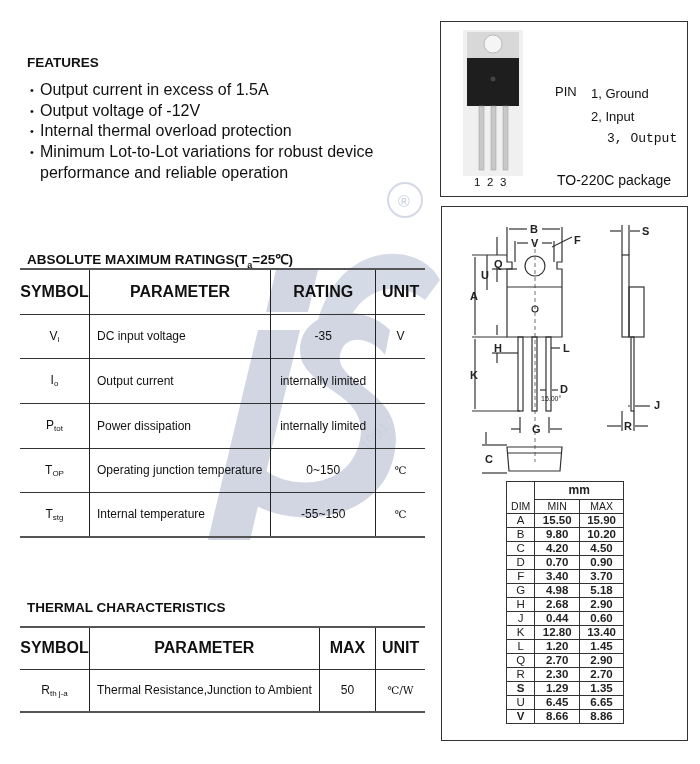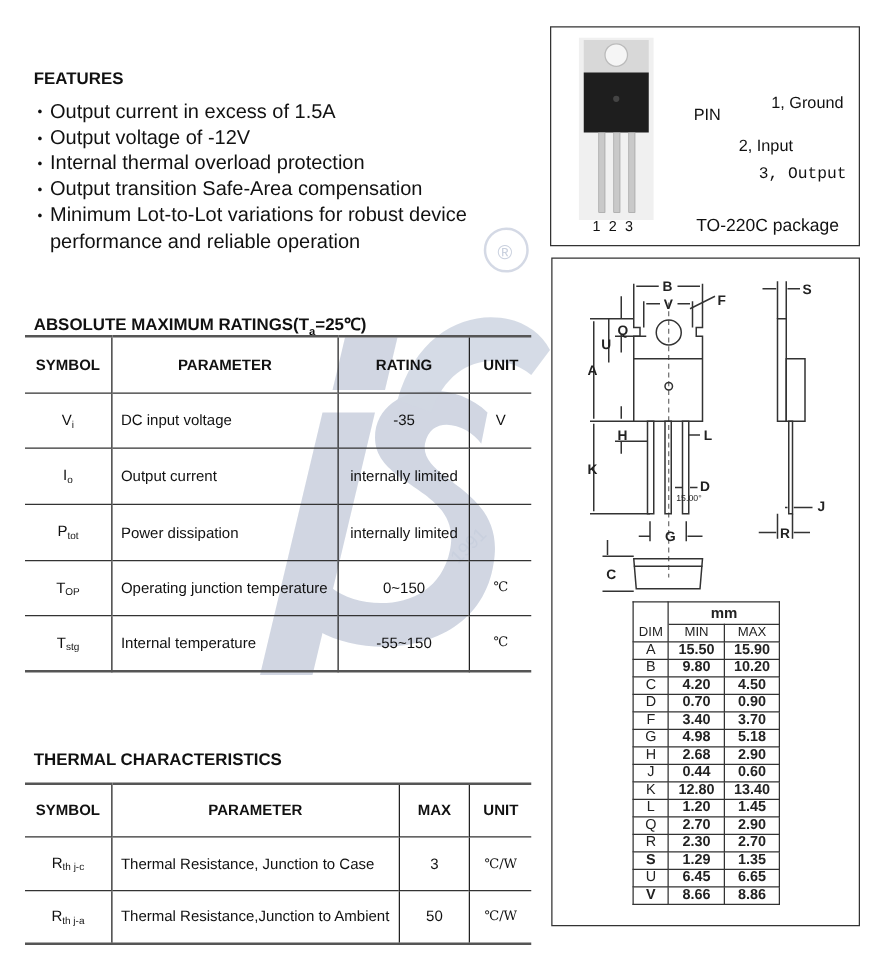--- a/index.html
+++ b/index.html
@@ -15,21 +15,21 @@
   .features .fi { position: relative; padding-left: 12px; }
   .features .fi::before { content: "•"; position: absolute; left: 2px; top: 0; font-size: 11px; }
 
   table.dt { position: absolute; border-collapse: collapse; z-index: 2; font-size: 12px; color: #111; }
   table.dt td, table.dt th { border-left: 1.5px solid #222; border-right: 1.5px solid #222; padding: 0; }
   table.dt tr:first-child th { border-top: 2px solid #555; }
   table.dt tr { border-bottom: 1.5px solid #333; }
   table.dt tr:last-child { border-bottom: 2px solid #555; }
   table.dt td:first-child, table.dt th:first-child { border-left: none; }
   table.dt td:last-child, table.dt th:last-child { border-right: none; }
-  table.dt th { font-weight: bold; font-size: 12px; text-align: center; }
+  table.dt th { font-weight: bold; font-size: 16px; text-align: center; }
   table.dt td.c { text-align: center; }
   table.dt td.l { text-align: left; padding-left: 7px; margin-left: 36px; }
   .sym sub { font-size: 8px; vertical-align: -2px; }
   .unit { font-family: "DejaVu Serif", serif; font-size: 10.5px; }
 
   .box { position: absolute; border: 1.5px solid #333; background: #fff; z-index: 1; }
   .pin-label { position: absolute; font-size: 13px; color: #111; }
   .pkg-label { position: absolute; font-size: 14px; color: #111; }
 
   table.dim { position: absolute; border-collapse: collapse; font-size: 11.5px; z-index: 3; }
@@ -56,21 +56,20 @@
   </g>
   <text x="398" y="207" font-size="16" fill="#c9d0de" font-family="Liberation Sans, sans-serif">®</text>
   <text x="345" y="440" font-size="15" fill="#c9d0de" font-family="Liberation Sans, sans-serif" transform="rotate(-45 370 420)">1991</text>
 </svg>
 
 <div class="section-title" style="left:27px; top:55px;">FEATURES</div>
 <div class="features">
   <div class="fi">Output current in excess of 1.5A</div>
   <div class="fi">Output voltage of -12V</div>
   <div class="fi">Internal thermal overload protection</div>
-  <div class="fi">Output transition Safe-Area compensation</div>
   <div class="fi">Minimum Lot-to-Lot variations for robust device</div>
   <div style="padding-left:12px;">performance and reliable operation</div>
 </div>
 
 <div class="section-title" style="left:27px; top:250px;"><span>ABSOLUTE MAXIMUM RATINGS(T</span><sub style="font-size:9px;">a</sub><span>=25℃)</span></div>
 
 <table class="dt" style="left:20px; top:268px; width:405px;">
   <tbody>
       <tr style="height:45px;">
     <th style="width:69px;">SYMBOL</th>
@@ -115,26 +114,20 @@
 
 <table class="dt" style="left:20px; top:626px; width:405px;">
   <tbody>
       <tr style="height:42px;">
     <th style="width:69px;">SYMBOL</th>
     <th style="width:231px;">PARAMETER</th>
     <th style="width:56px;">MAX</th>
     <th style="width:49px;">UNIT</th>
   </tr>
   <tr style="height:43px;">
-    <td class="c sym"><span>R</span><sub>th j-c</sub></td>
-    <td class="l">Thermal Resistance, Junction to Case</td>
-    <td class="c">3</td>
-    <td class="c unit">℃/W</td>
-  </tr>
-  <tr style="height:43px;">
     <td class="c sym"><span>R</span><sub>th j-a</sub></td>
     <td class="l">Thermal Resistance,Junction to Ambient</td>
     <td class="c">50</td>
     <td class="c unit">℃/W</td>
   </tr>
 </tbody>
   </table>
 
 <div class="box" style="left:440px; top:21px; width:246px; height:174px;">
   <svg class="abs" style="left:22px; top:8px;" width="60" height="146" viewBox="0 0 60 146">
@@ -148,21 +141,21 @@
 
     <rect x="16" y="76" width="5" height="64" fill="#c9c9c9" stroke="#999" stroke-width="0.5"></rect>
     <rect x="28" y="76" width="5" height="64" fill="#c9c9c9" stroke="#999" stroke-width="0.5"></rect>
     <rect x="40" y="76" width="5" height="64" fill="#c9c9c9" stroke="#999" stroke-width="0.5"></rect>
   </svg>
   <div class="pin-label" style="left:33px; top:154px; font-size:11.5px;">1</div>
   <div class="pin-label" style="left:46px; top:154px; font-size:11.5px;">2</div>
   <div class="pin-label" style="left:59px; top:154px; font-size:11.5px;">3</div>
 
   <div class="pin-label" style="left:114px; top:62px;">PIN</div>
-  <div class="pin-label" style="left:150px; top:52px;margin-left:26px;">1, Ground</div>
+  <div class="pin-label" style="left:150px; top:64px;">1, Ground</div>
   <div class="pin-label" style="left:150px; top:87px;">2, Input</div>
   <div class="pin-label" style="left:166px; top:109px;font-family:Liberation Mono, monospace;">3, Output</div>
   <div class="pkg-label" style="left:116px; top:150px;">TO-220C package</div>
 </div>
 
 <div class="box" style="left:441px; top:206px; width:245px; height:533px;">
   <svg class="abs" style="left:0; top:0;" width="245" height="270" viewBox="0 0 245 270" font-family="Liberation Sans, sans-serif" font-weight="bold" font-size="11">
     <g stroke="#333" fill="none" stroke-width="1.2">
 
       <path d="M65,45 L65,55 L70,55 L70,62 L65,62 L65,130 L120,130 L120,62 L115,62 L115,55 L120,55 L120,45"></path>

